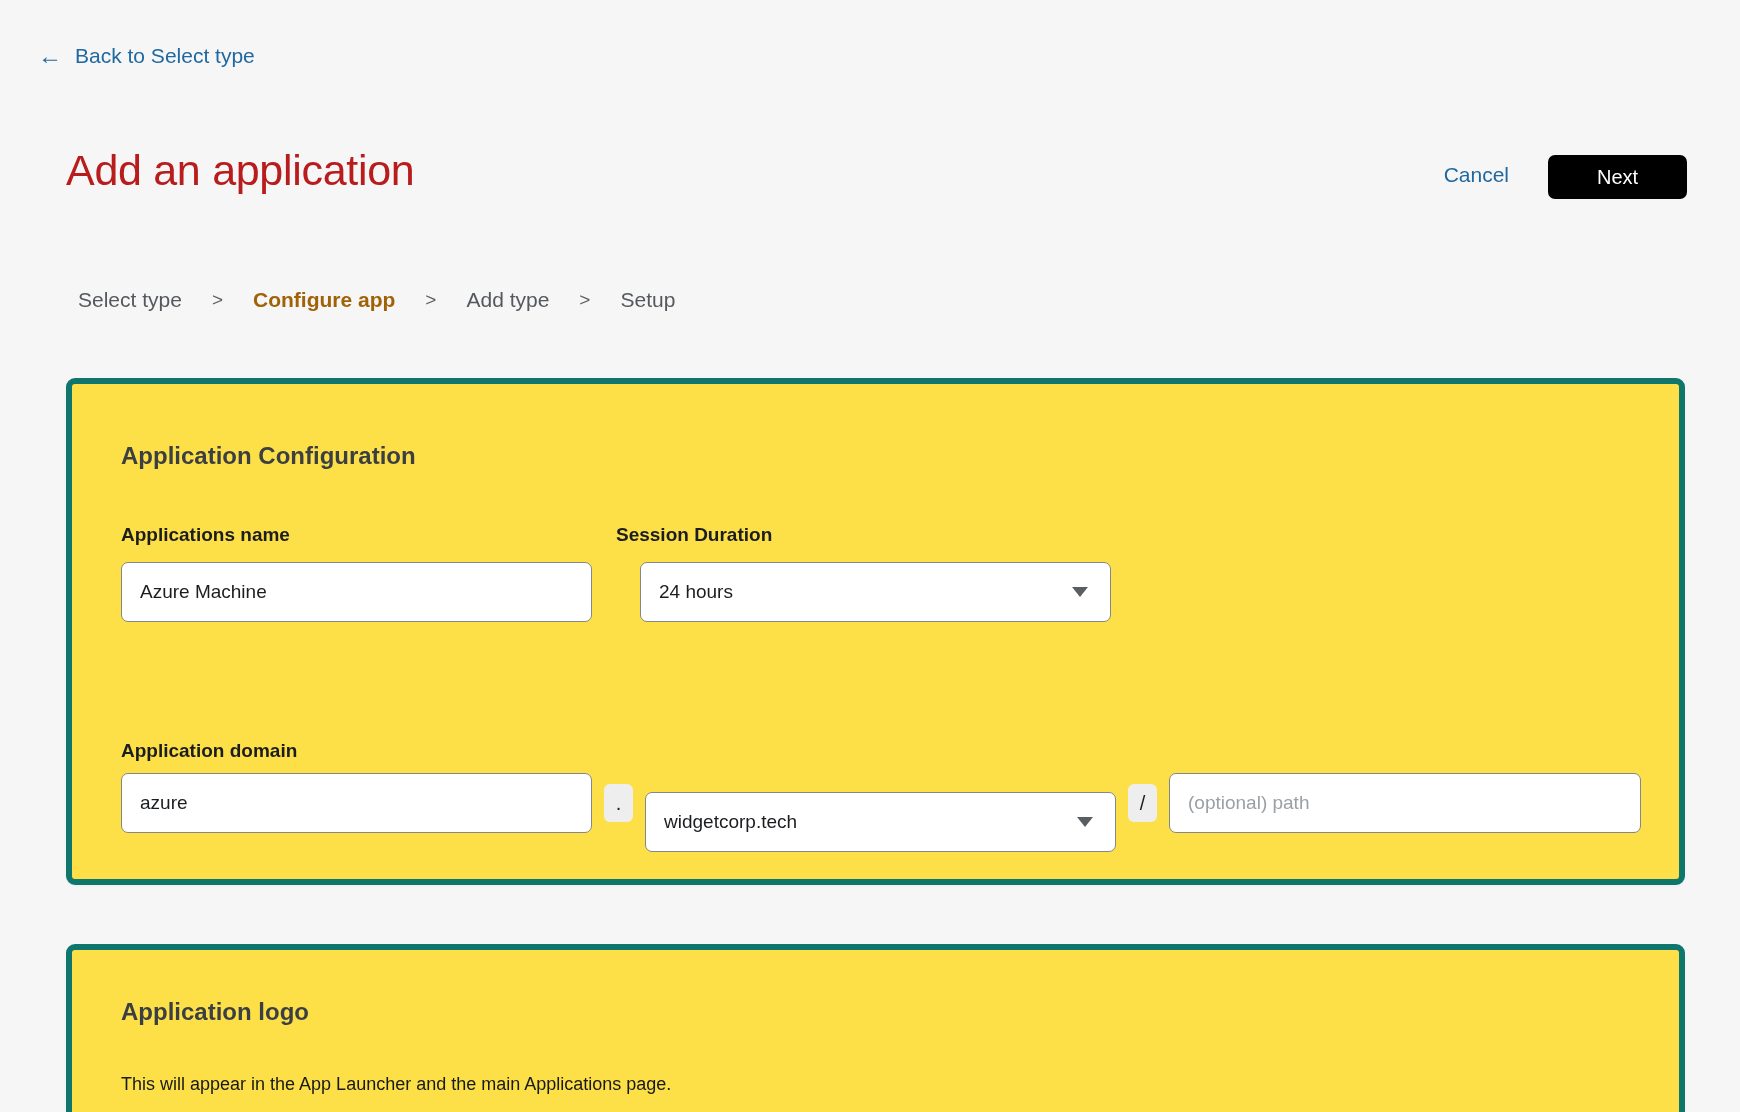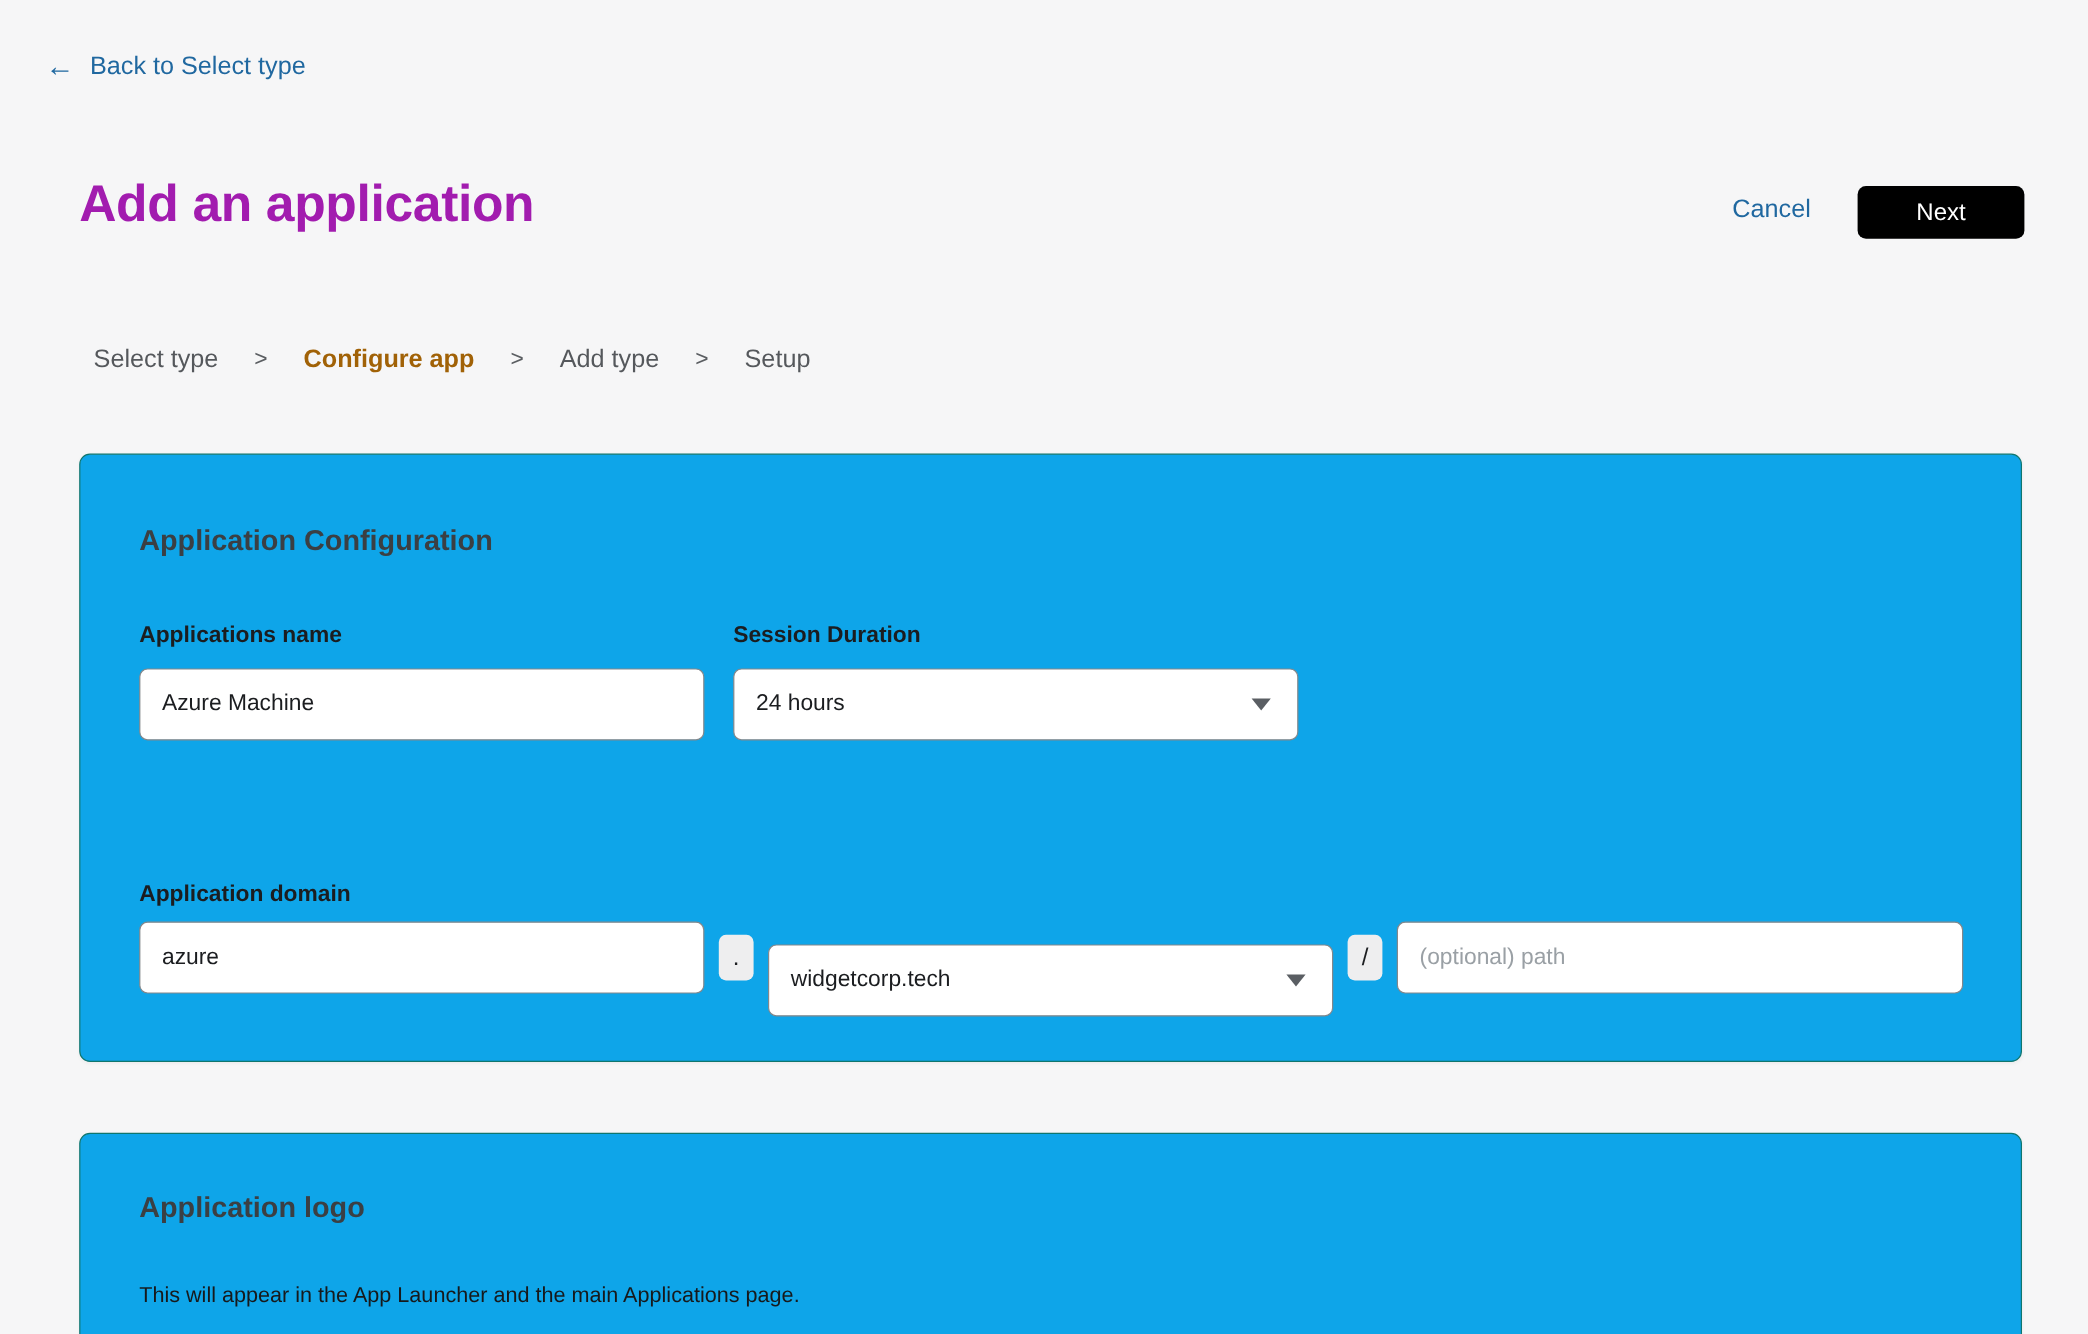--- a/index.html
+++ b/index.html
@@ -15,21 +15,21 @@
   
   .back-link {
     position: absolute; left: 38px; top: 44px;
     display: inline-flex; align-items: center; gap: 13px;
     color: #2068a0; font-size: 21px; cursor: pointer; text-decoration: none;
   }
   .back-link .arrow { font-size: 24px; line-height: 1; }
 
   .page-title {
     position: absolute; left: 66px; top: 146px;
-    font-size: 43px; font-weight: 700; letter-spacing: -0.3px; color: #a21caf;
+    font-size: 43px; font-weight: 400; letter-spacing: -0.3px; color: #b91c1c;
   }
 
   .cancel-link {
     position: absolute; top: 163px; right: 231px;
     font-size: 21px; color: #2068a0; cursor: pointer;
   }
   .next-button {
     position: absolute; left: 1548px; top: 155px;
     width: 139px; height: 44px;
     background: #000000; color: #ffffff;
@@ -42,22 +42,22 @@
     position: absolute; left: 78px; top: 288px;
     display: flex; align-items: center; gap: 30px;
     font-size: 21px; color: #55585c;
   }
   .breadcrumb .crumb.active { color: #a16207; font-weight: 700; }
   .breadcrumb .crumb-sep { font-size: 19px; color: #5b5e62; }
 
   
   .card {
     position: absolute; left: 66px; width: 1619px;
-    background: #0ea5e9;
-    border: 1px solid #0f766e; border-radius: 9px;
+    background: #fde047;
+    border: 6px solid #0f766e; border-radius: 9px;
     box-shadow: 0 1px 3px rgba(0,0,0,0.04);
   }
   .card-config { top: 378px; height: 507px; }
   .card-logo   { top: 944px; height: 240px; }
 
   .card-heading {
     position: absolute; left: 49px;
     font-size: 24px; font-weight: 700; color: #3b3f43;
   }
   .card-config .card-heading { top: 58px; }
@@ -84,21 +84,21 @@
   }
   .chevron {
     width: 0; height: 0; flex: none;
     border-left: 8px solid transparent;
     border-right: 8px solid transparent;
     border-top: 10px solid #5a5e63;
     margin-right: 4px;
   }
 
   .input-app-name  { left: 49px;  top: 178px; width: 471px; }
-  .select-session  { left: 544px; top: 178px; width: 471px; }
+  .select-session  { left: 568px; top: 178px; width: 471px; }
   .input-subdomain { left: 49px;  top: 389px; width: 471px; }
   .select-domain   { left: 573px; top: 389px; width: 471px; margin-top: 19px; }
   .input-path      { left: 1097px; top: 389px; width: 472px; }
 
   .sep-chip {
     position: absolute; top: 400px;
     width: 29px; height: 38px;
     background: #eeeeef; border-radius: 6px;
     display: flex; align-items: center; justify-content: center;
     font-size: 20px; color: #1b1d20;

